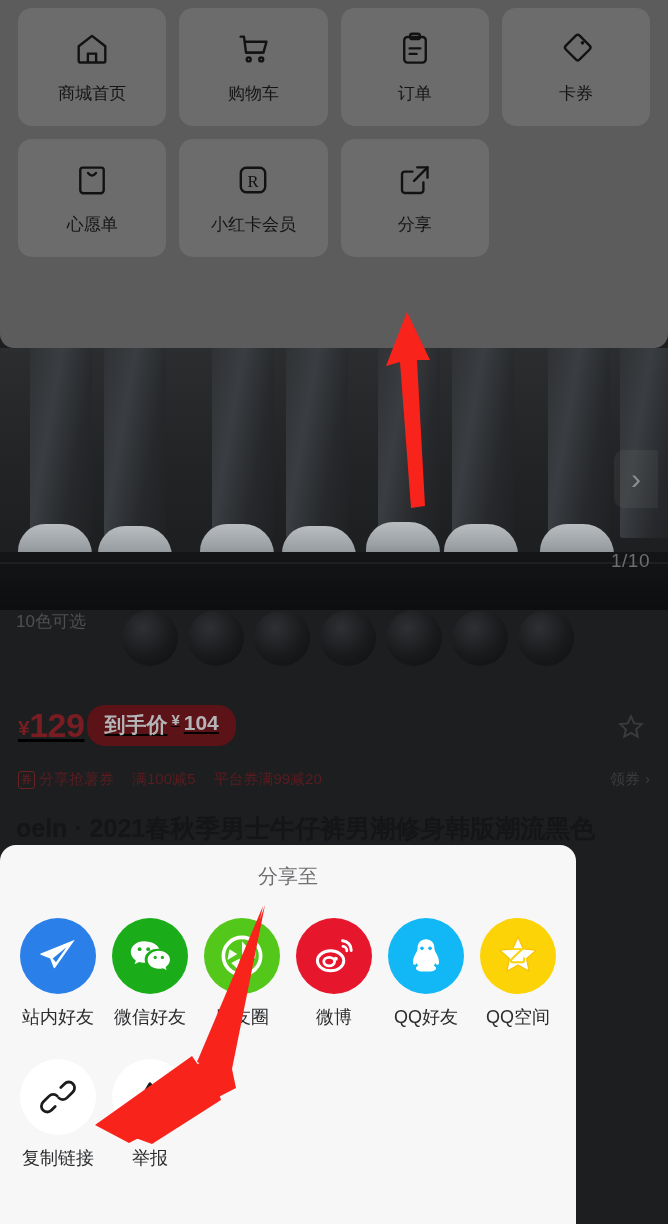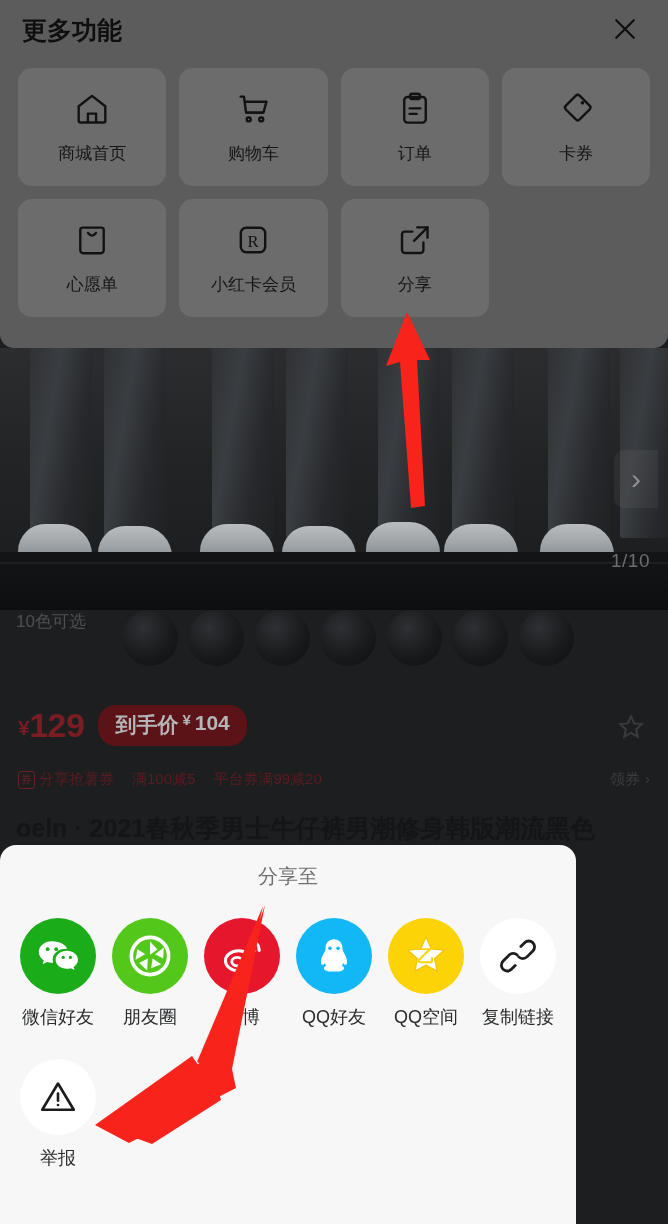--- a/index.html
+++ b/index.html
@@ -74,21 +74,21 @@
     margin-right: 26px;
   }
   .swatch {
     flex: 0 0 auto;
     width: 56px; height: 56px; border-radius: 50%;
     background: radial-gradient(circle at 38% 32%, #2e3033 0%, #191a1c 55%, #0e0f10 100%);
   }
 
   .price-row {
     position: absolute; left: 18px; top: 705px;
-    display: flex; align-items: center; gap: 14px;
+    display: flex; align-items: center; gap: 3px; text-decoration: underline;
   }
   .price-main {
     color: #7a1d22; font-size: 34px; font-weight: 700;
     letter-spacing: -0.5px;
   }
   .price-main .yen { font-size: 21px; vertical-align: 2px; }
   .price-pill {
     background: #5c1317; color: #b4b5b7;
     border-radius: 18px; padding: 6px 17px 7px;
     font-size: 21px; font-weight: 700;
@@ -272,28 +272,20 @@
     </div>
     <div class="coupon-link">
       <span>领券</span>
       <span>›</span>
     </div>
 
     <div class="product-title">oeln · 2021春秋季男士牛仔裤男潮修身韩版潮流黑色</div>
   </div>
 
   <div id="more-panel">
-    <div class="panel-head">
-      <div class="panel-title">更多功能</div>
-      <div class="close-btn">
-        <svg width="30" height="30" viewBox="0 0 24 24" fill="none" stroke="#101010" stroke-width="1.8" stroke-linecap="round">
-          <path d="M5 5 L19 19 M19 5 L5 19"></path>
-        </svg>
-      </div>
-    </div>
 
     <div class="grid">
 
       <div class="grid-cell">
         <svg class="cell-icon" viewBox="0 0 24 24" fill="none" stroke="#121212" stroke-width="1.5" stroke-linejoin="round">
           <path d="M3.6 10.3 L12 3.7 L20.4 10.3 V19.6 a0.9 0.9 0 0 1-0.9 0.9 H4.5 a0.9 0.9 0 0 1-0.9-0.9 Z"></path>
           <path d="M9.4 20.5 v-5.6 h5.2 v5.6"></path>
         </svg>
         <span class="cell-label">商城首页</span>
       </div>
@@ -352,20 +344,29 @@
 
       <div class="grid-cell empty"></div>
     </div>
   </div>
 
   <div id="share-sheet">
     <div class="sheet-title">分享至</div>
 
     <div class="share-grid">
 
+      <div class="share-item">
+        <div class="share-circle" style="background:#2b7fe8;">
+          <svg width="44" height="44" viewBox="0 0 24 24" fill="#ffffff">
+            <path d="M21.2 3.1 L2.6 10.6 a0.4 0.4 0 0 0 0 0.75 l5.1 1.95 l1.95 5.1 a0.4 0.4 0 0 0 0.75 0 Z
+                     M9.1 13.3 L16.6 7.2 L10.9 15.4 Z"></path>
+          </svg>
+        </div>
+        <span class="share-label">站内好友</span>
+      </div>
 
       <div class="share-item">
         <div class="share-circle" style="background:#1aad19;">
           <svg width="48" height="48" viewBox="0 0 24 24" fill="#ffffff">
             <path d="M9.0 4.6 C5.3 4.6 2.4 7.0 2.4 10.0 c0 1.7 1.0 3.2 2.5 4.2 l-0.6 1.9 2.2-1.1
                      c0.8 0.2 1.6 0.35 2.5 0.35 c0.2 0 0.4 0 0.6-0.02 c-0.15-0.5-0.24-1.0-0.24-1.5
                      c0-3.0 2.9-5.4 6.5-5.4 c0.25 0 0.5 0.01 0.74 0.04 C16.0 6.4 12.8 4.6 9.0 4.6 Z"></path>
             <circle cx="6.8" cy="8.6" r="0.95" fill="#1aad19"></circle>
             <circle cx="11.1" cy="8.6" r="0.95" fill="#1aad19"></circle>
             <path d="M22.0 13.9 c0-2.5-2.5-4.5-5.6-4.5 c-3.1 0-5.6 2.0-5.6 4.5 c0 2.5 2.5 4.5 5.6 4.5

